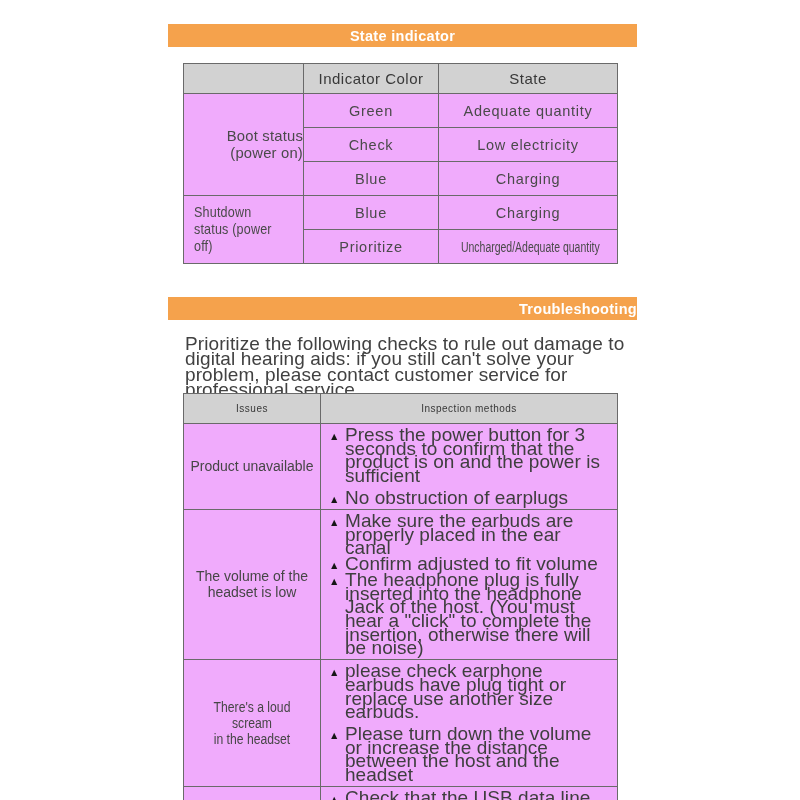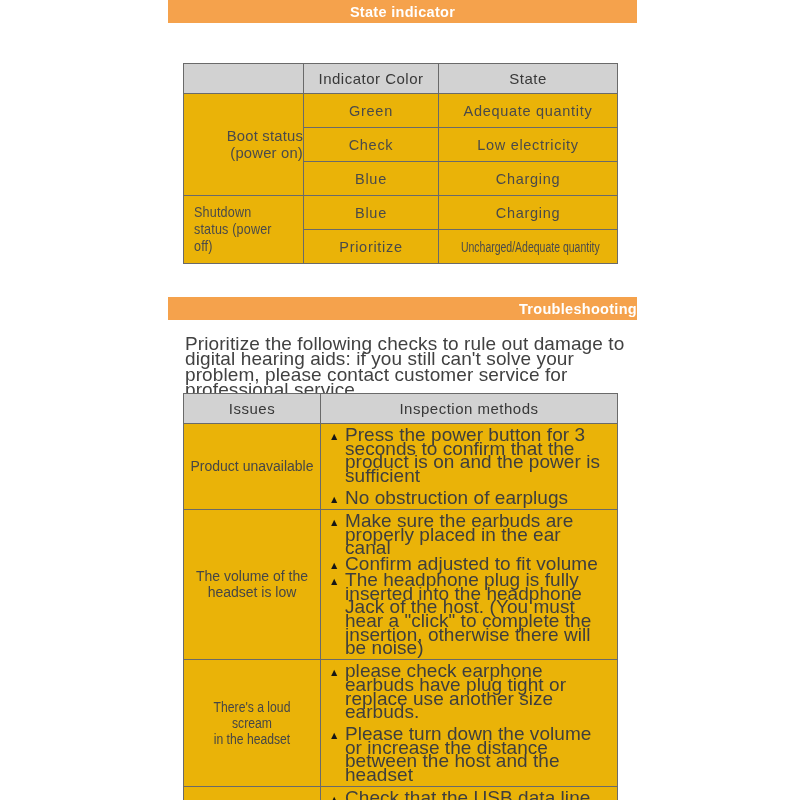--- a/index.html
+++ b/index.html
@@ -6,46 +6,46 @@
   .page {
     position:relative; width:800px; height:800px; background:#ffffff;
     font-family:"Liberation Sans","DejaVu Sans",sans-serif; color:#3e3e3e;
     overflow:hidden;
   }
   .banner {
     position:absolute; left:168px; width:469px; height:23px;
     background:#F5A24C; color:#ffffff; font-weight:bold; font-size:14.5px;
     letter-spacing:.3px; display:flex; align-items:center; justify-content:center;
   }
-  #banner-state   { top:0; }
+  #banner-state   { top:24px; }
   #banner-trouble { top:297px;justify-content:flex-end; }
 
   .intro {
     position:absolute; left:185px; top:336px; width:452px;
     font-size:19px; line-height:15.4px; color:#414141; letter-spacing:.1px;
   }
 
-  table { position:absolute; left:183px; border-collapse:collapse; table-layout:fixed; background:#eab308; }
+  table { position:absolute; left:183px; border-collapse:collapse; table-layout:fixed; background:#f0abfc; }
   th,td { border:1px solid #6a6a6a; padding:0; }
   th { background:#D2D2D2; font-weight:normal; color:#383838; }
 
   
   #table-state { top:63px; width:434px; }
   #table-state th { height:29px; font-size:15px; letter-spacing:.5px; }
   #table-state td { height:33px; text-align:center; vertical-align:middle;
                     font-size:14.5px; color:#4a4a4a; letter-spacing:.7px; }
   #table-state td.rowlabel { font-size:14.8px; letter-spacing:.2px; line-height:17px;text-align:right; }
   .pre { white-space:pre-line; }
   td.rowlabel-left { text-align:left !important; padding-left:10px !important; }
   .condense  { display:inline-block; transform:scaleX(.85); transform-origin:left center; white-space:pre-line; }
   .condense2 { display:inline-block; transform:scaleX(.76); transform-origin:center center; white-space:nowrap; font-size:13.8px; letter-spacing:0 !important; }
 
   
   #table-trouble { top:393px; width:434px; }
-  #table-trouble th { height:29px; font-size:15px; letter-spacing:.5px; }
+  #table-trouble th { height:29px; font-size:10px; letter-spacing:.5px; }
   #table-trouble td { vertical-align:middle; }
   #table-trouble td.issue { text-align:center; font-size:14px; color:#464646; line-height:16px; }
   #table-trouble td.methods { padding:4px 3px 4px 8px; }
   .r1 { height:82px; } .r2 { height:123px; } .r3 { height:107px; } .r4 { height:53px; }
   .bullets { display:flex; flex-direction:column; justify-content:center; }
   .bullet  { display:flex; align-items:flex-start; }
   .bullet .m { flex:none; width:16px; font-size:10.5px; color:#161616; padding-top:2px; }
   .bullet .t { font-size:19px; line-height:13.7px; color:#3e3e3e; max-width:258px; letter-spacing:.05px; }
   .gap7 .bullet + .bullet { margin-top:8px; }
   .gap2 .bullet + .bullet { margin-top:2px; }

